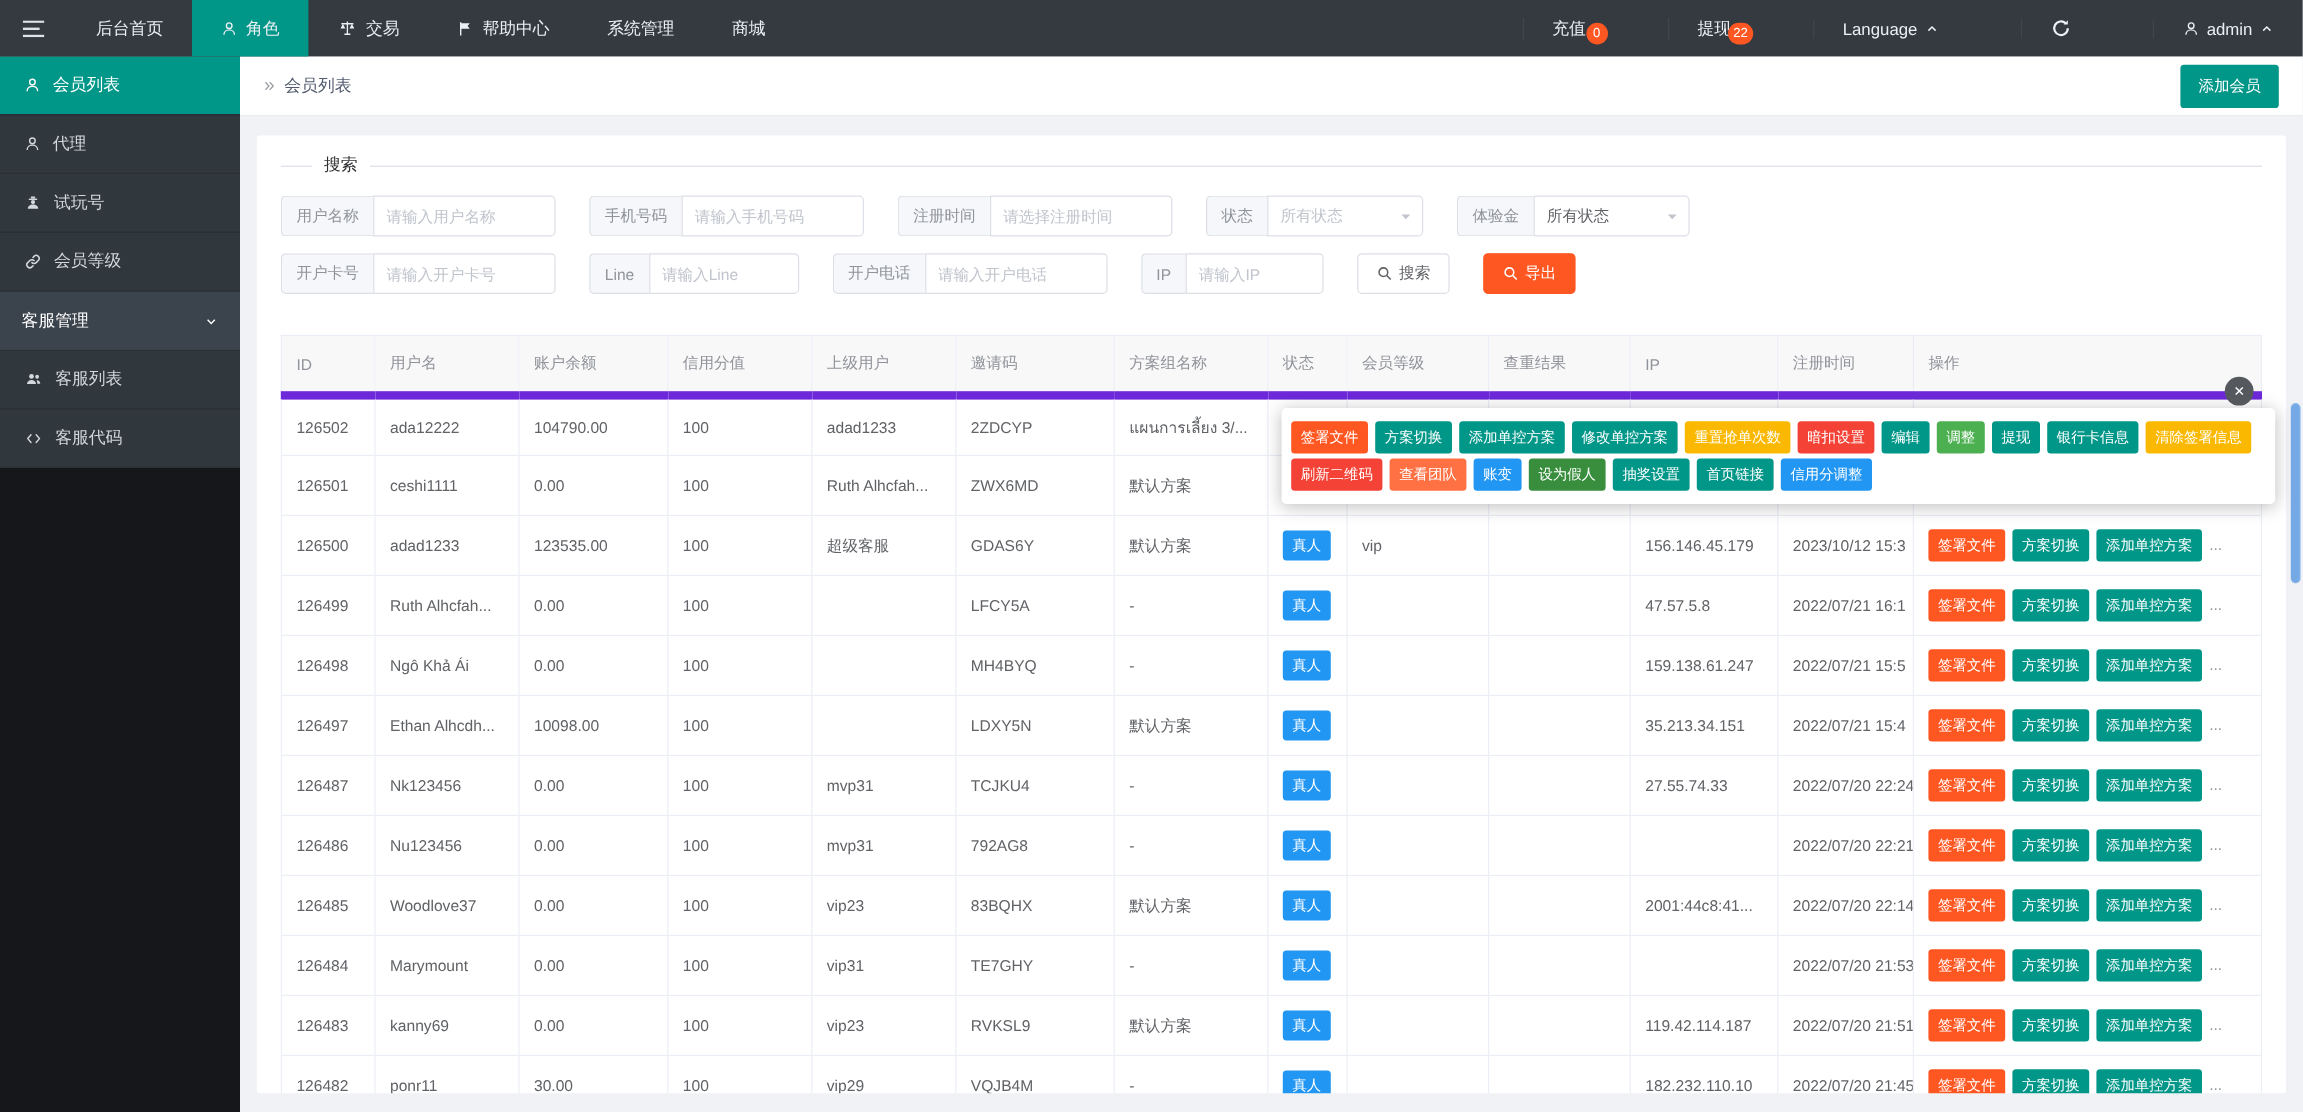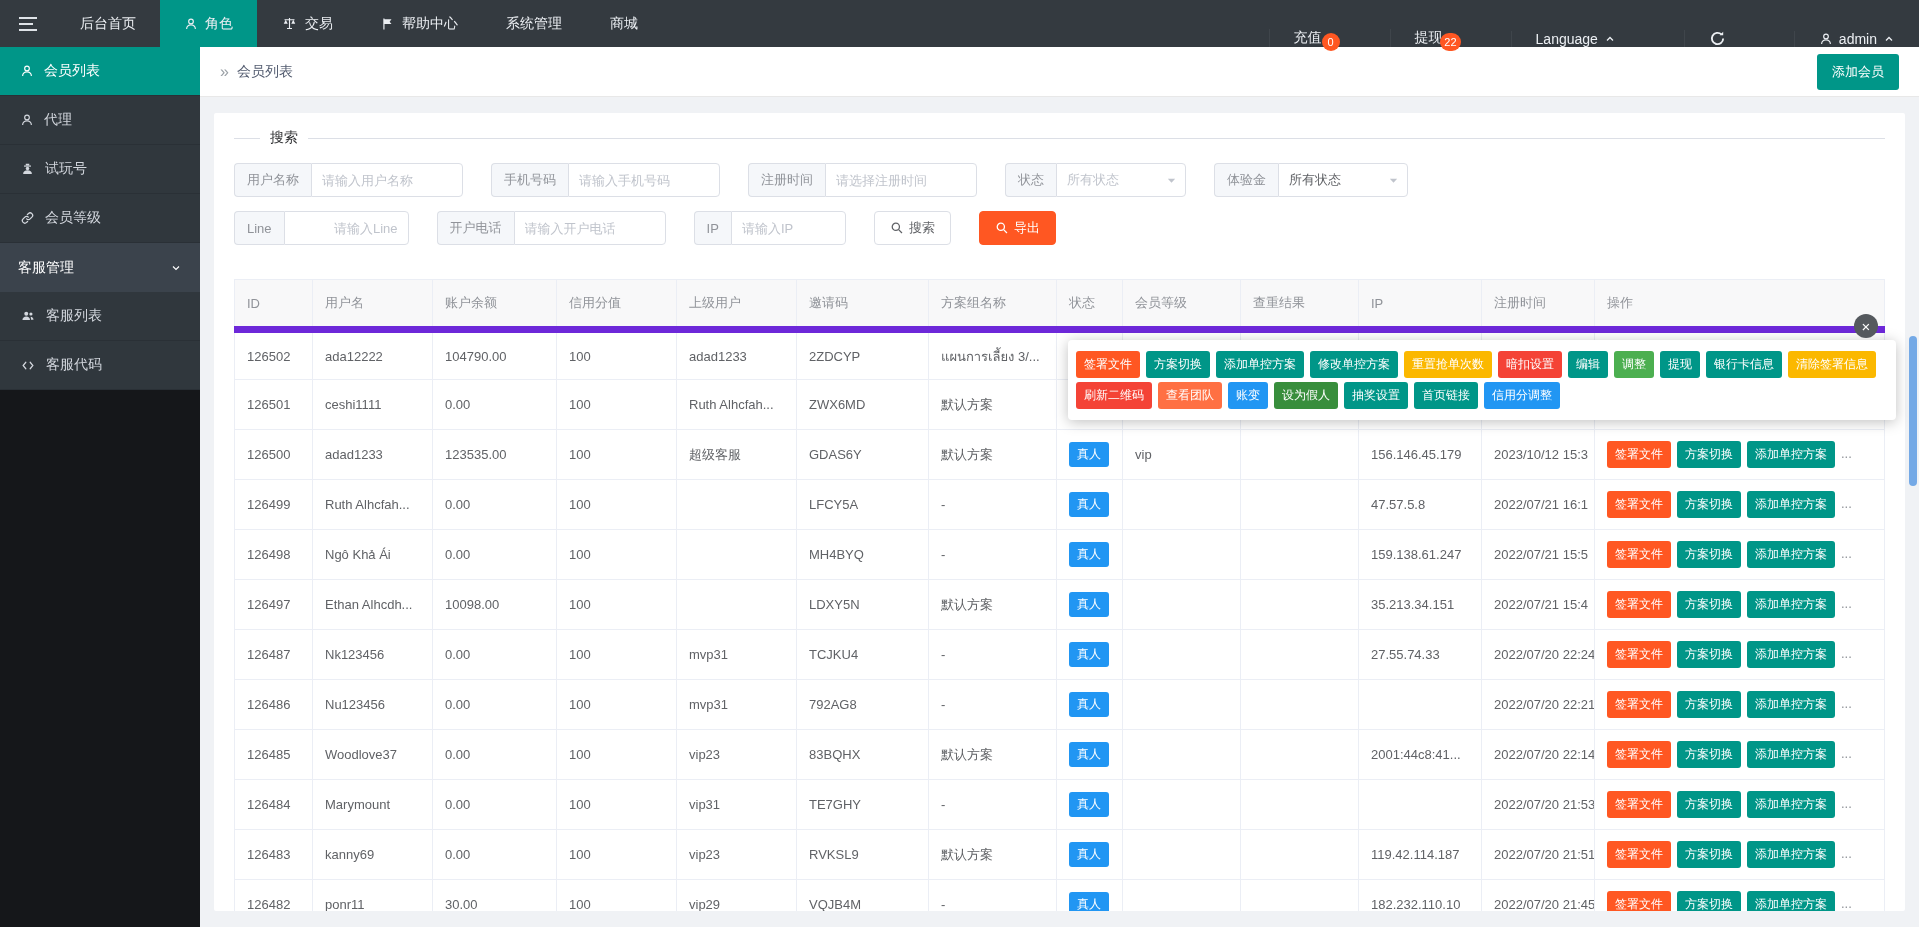--- a/index.html
+++ b/index.html
@@ -5,21 +5,21 @@
   * { margin:0; padding:0; box-sizing:border-box; }
   html,body { width:1919px; height:927px; overflow:hidden; font-family:"Liberation Sans","DejaVu Sans",sans-serif; background:#f0f2f5; }
 
   
   .navbar { height:47px; background:#343a40; display:flex; align-items:stretch; color:#fff; position:relative; z-index:5; }
   .logo { width:200px; display:flex; align-items:center; padding-left:14px; font-size:17px; font-weight:bold; color:#fff; white-space:nowrap; overflow:hidden; }
   .nav-toggle { width:56px; display:flex; align-items:center; justify-content:center; color:#dfe3e8; cursor:pointer; }
   .nav-menu { display:flex; align-items:stretch; }
   .nav-item { display:flex; align-items:center; gap:7px; padding:0 24px; font-size:14px; color:#eceff3; cursor:pointer; }
   .nav-item.active { background:#009688; }
-  .nav-right { margin-left:auto; display:flex; align-items:flex-end;gap:44px; }
+  .nav-right { margin-left:auto; display:flex; align-items:center;gap:44px; }
   .nav-right-item { position:relative; display:flex; align-items:center; gap:6px; padding:0 24px; font-size:14px; color:#eceff3; cursor:pointer; border-left:1px solid rgba(255,255,255,0.06); }
   .nav-badge { position:absolute; top:4px; right:6px; min-width:18px; height:18px; border-radius:9px; background:#ff5722; color:#fff; font-size:11px; display:flex; align-items:center; justify-content:center; padding:0 4px; }
   .icon { display:inline-flex; align-items:center; justify-content:center; }
   .icon svg { display:block; }
 
   
   .layout { display:flex; height:880px; }
   .sidebar { width:200px; background:#15171a; display:flex; flex-direction:column; flex-shrink:0; }
   .side-group-header { height:49px; background:#3b434c; color:#fff; font-size:14px; display:flex; align-items:center; justify-content:space-between; padding:0 18px; cursor:pointer; }
   .side-item { height:49px; background:#30373d; color:#d3d7de; font-size:14px; display:flex; align-items:center; gap:10px; padding:0 20px; cursor:pointer; border-bottom:1px solid #2a3036; }
@@ -268,22 +268,26 @@
                   <span class="icon" style="color: rgb(192, 196, 204);">
                     <svg width="11" height="11" viewBox="0 0 24 24">
                       <path d="M4 8l8 9 8-9z" fill="currentColor"></path>
                     </svg>
                   </span>
                 </div>
               </div>
             </div>
           <div class="search-row" id="search-row-2">
               <div class="fgroup">
+                <span class="g-label">开户卡号</span>
+                <input placeholder="请输入开户卡号" style="">
+              </div>
+              <div class="fgroup">
                 <span class="g-label">Line</span>
-                <input placeholder="请输入Line" style="width: 125px; text-align: right;">
+                <input placeholder="请输入Line" style="width: 125px;">
               </div>
               <div class="fgroup">
                 <span class="g-label">开户电话</span>
                 <input placeholder="请输入开户电话" style="">
               </div>
               <div class="fgroup">
                 <span class="g-label">IP</span>
                 <input placeholder="请输入IP" style="width: 115px;">
               </div>
               <button class="btn search-btn">

